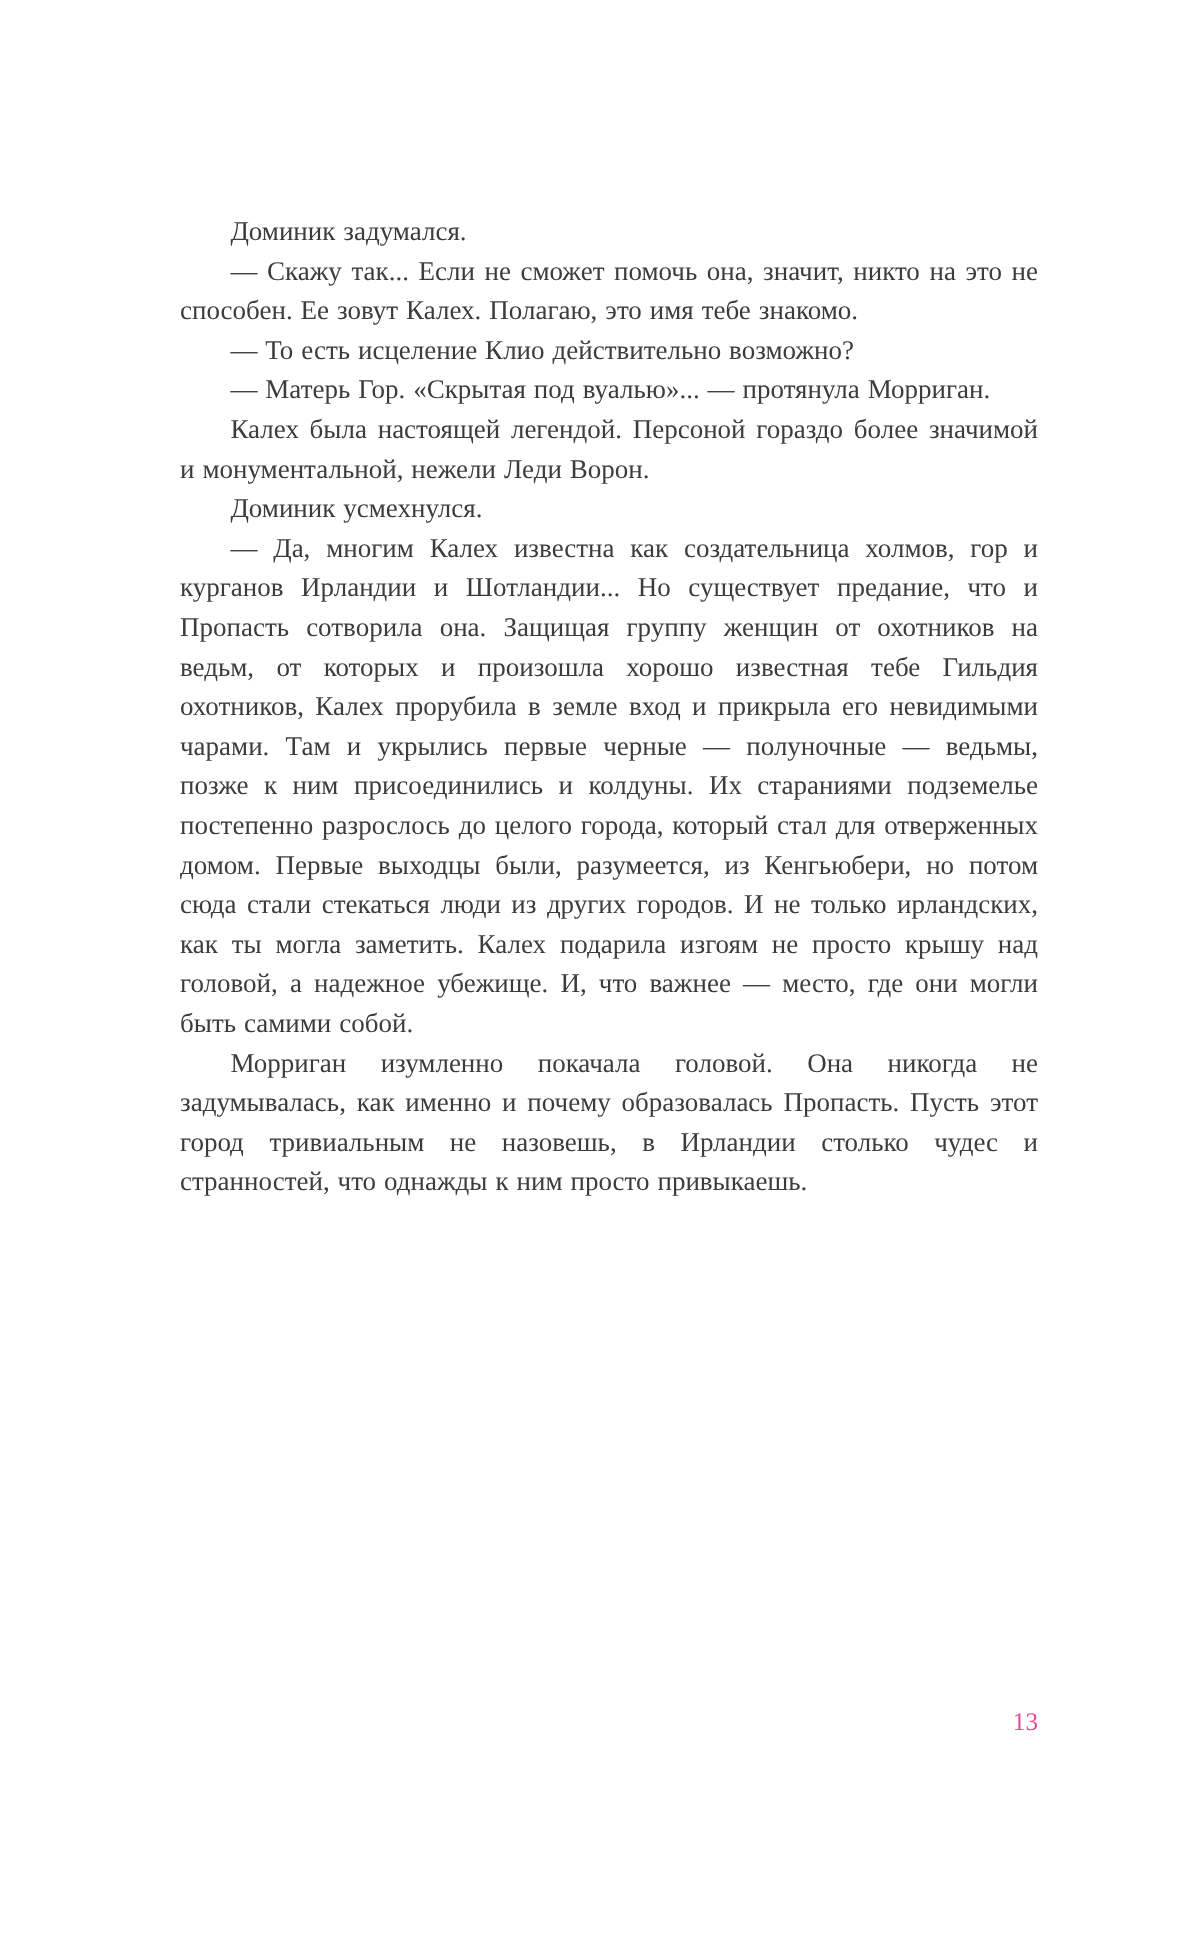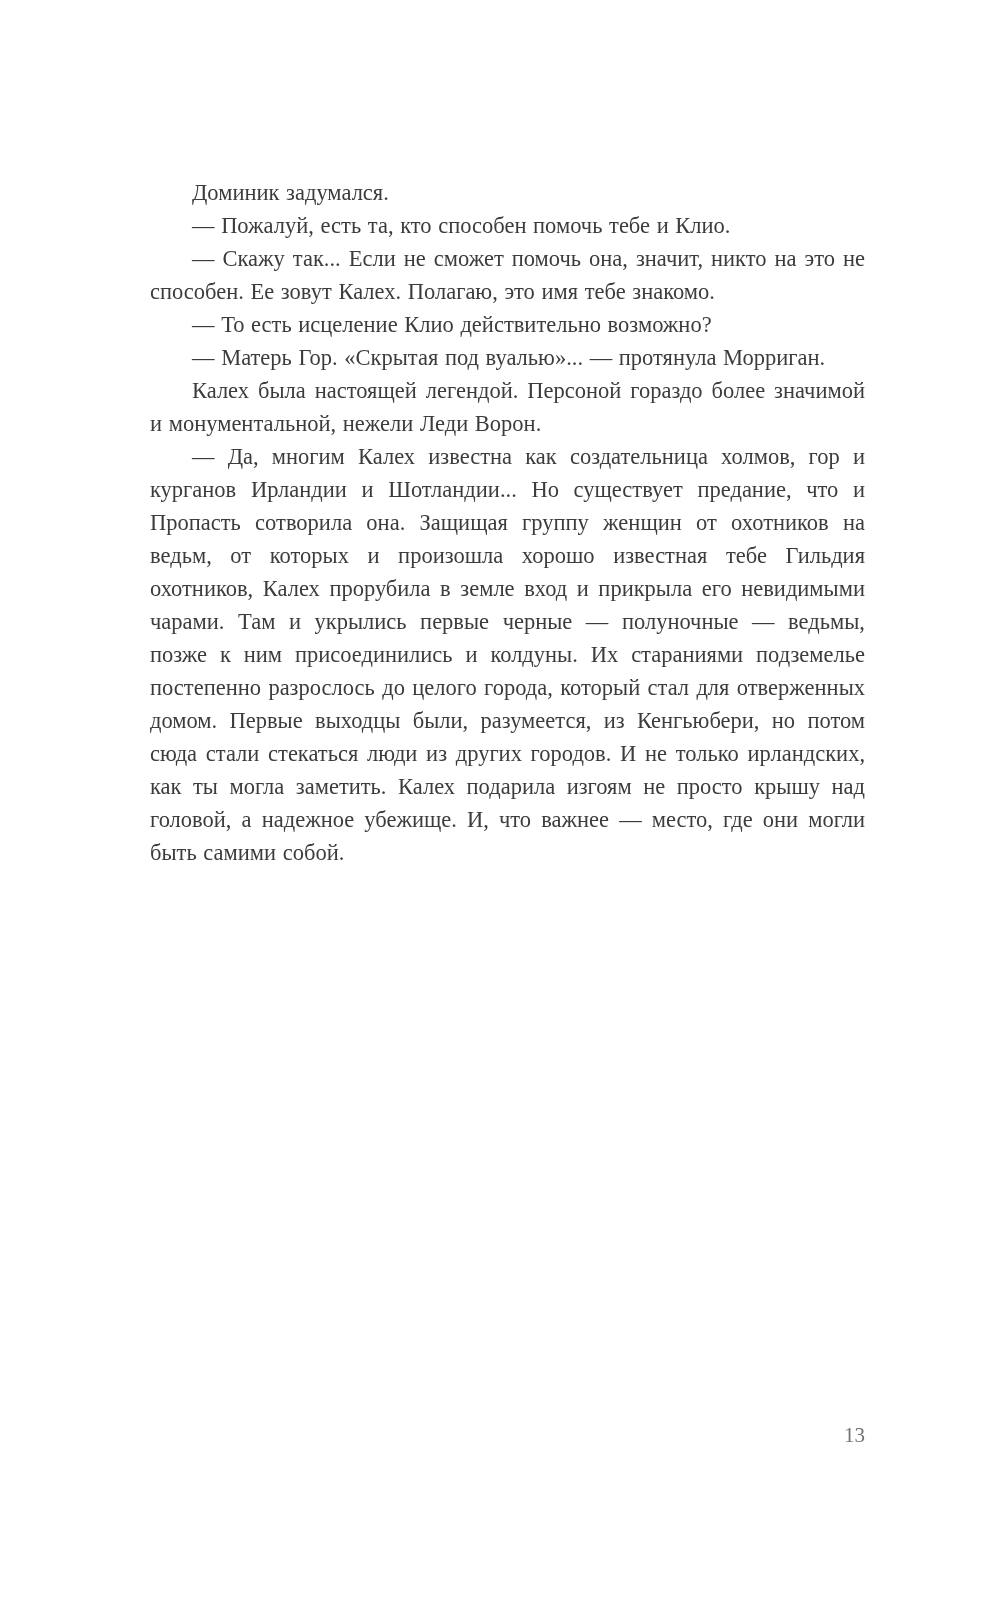--- a/index.html
+++ b/index.html
@@ -33,31 +33,32 @@
     hyphens: auto;
     -webkit-hyphens: auto;
     word-spacing: 1px;
   }
   .page-number {
     position: absolute;
     top: 1422px;
     right: 172px;
     font-size: 21px;
     line-height: 26px;
-    color: #737373;
+    color: #ec4899;
     text-align: right;
   }
 </style>
 </head>
 <body>
 
 <div class="page" lang="ru">
   <div class="text-block">
     <p>Доминик задумался.</p>
-    <p>— Пожалуй, есть та, кто способен помочь тебе и Клио.</p>
     <p>— Скажу так... Если не сможет помочь она, значит, никто на это не способен. Ее зовут Калех. Полагаю, это имя тебе знакомо.</p>
     <p>— То есть исцеление Клио действительно возможно?</p>
     <p>— Матерь Гор. «Скрытая под вуалью»... — протянула Морриган.</p>
     <p>Калех была настоящей легендой. Персоной гораздо более значимой и монументальной, нежели Леди Ворон.</p>
+    <p>Доминик усмехнулся.</p>
     <p>— Да, многим Калех известна как создательница холмов, гор и курганов Ирландии и Шотландии... Но существует предание, что и Пропасть сотворила она. Защищая группу женщин от охотников на ведьм, от которых и произошла хорошо известная тебе Гильдия охотников, Калех прорубила в земле вход и прикрыла его невидимыми чарами. Там и укрылись первые черные — полуночные — ведьмы, позже к ним присоединились и колдуны. Их стараниями подземелье постепенно разрослось до целого города, который стал для отверженных домом. Первые выходцы были, разумеется, из Кенгьюбери, но потом сюда стали стекаться люди из других городов. И не только ирландских, как ты могла заметить. Калех подарила изгоям не просто крышу над головой, а надежное убежище. И, что важнее — место, где они могли быть самими собой.</p>
+    <p>Морриган изумленно покачала головой. Она никогда не задумывалась, как именно и почему образовалась Пропасть. Пусть этот город тривиальным не назовешь, в Ирландии столько чудес и странностей, что однажды к ним просто привыкаешь.</p>
   </div>
   <div class="page-number">13</div>
 </div>
 
 </body></html>

